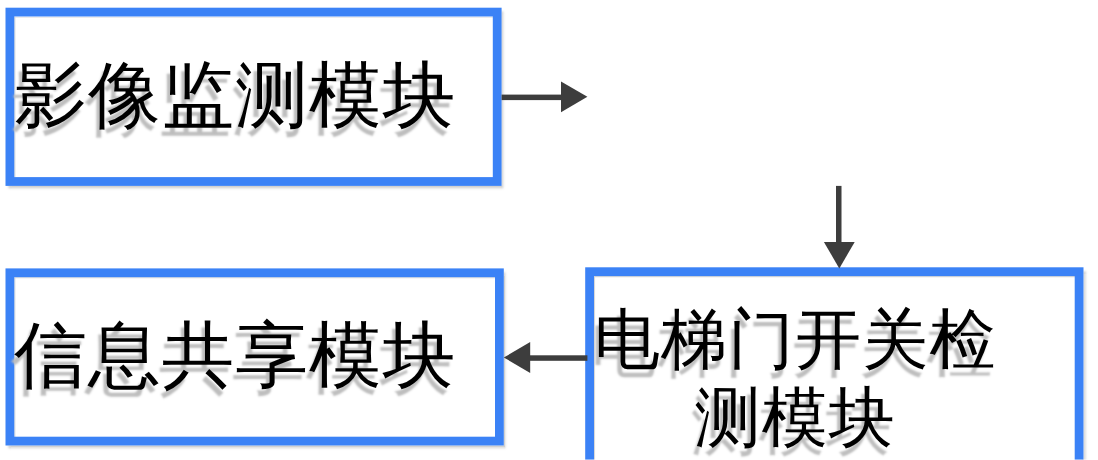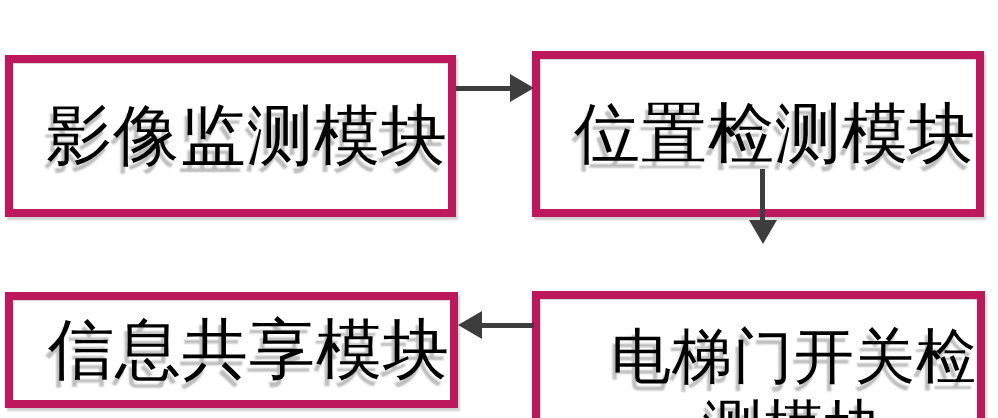--- a/index.html
+++ b/index.html
@@ -11,42 +11,41 @@
     position: relative;
     width: 998px;
     height: 418px;
     background: #ffffff;
     overflow: hidden;
     font-family: "Liberation Serif", "DejaVu Serif", serif;
   }
   .node {
     position: absolute;
     box-sizing: border-box;
-    border: 8px solid #be185d;
+    border: 8px solid #3b82f6;
     background: #ffffff;
     display: flex;
     align-items: center;
-    justify-content: flex-end;
+    justify-content: flex-start;
     text-align: center;
     box-shadow: 2px 3px 2px rgba(120,120,120,0.35), inset 1px 1px 0 rgba(190,190,190,0.6);
-    margin-top: 48px;
   }
   .node .label {
     color: #000000;
     font-size: 66px;
     line-height: 1.1;
     letter-spacing: 1px;
     white-space: pre-line;
     text-shadow: -3px 7px 2px #bdbdbd;
     font-weight: 500;
   }
   .node-1 { left: 5px;   top: 7px;   width: 451px; height: 162px; }
   .node-2 { left: 532px; top: 3px;   width: 452px; height: 166px; }
   .node-3 { left: 532px; top: 243px; width: 453px; height: 204px; }
-  .node-4 { left: 5px;   top: 244px; width: 453px; height: 116px; }
+  .node-4 { left: 5px;   top: 244px; width: 453px; height: 161px; }
   .node-3 .label { font-size: 60px; line-height: 1.18; }
 
   .edge-line {
     position: absolute;
     background: #3d3d3d;
   }
   .line-right { left: 456px; top: 86px;  width: 58px;  height: 5px; }
   .line-down  { left: 760px; top: 169px; width: 5px;   height: 54px; }
   .line-left  { left: 480px; top: 323px; width: 54px;  height: 5px; }
 
@@ -76,23 +75,20 @@
 </style>
 </head>
 <body>
 
 <div class="canvas">
 
   <div class="node node-1">
     <span class="label">影像监测模块</span>
   </div>
 
-  <div class="node node-2">
-    <span class="label">位置检测模块</span>
-  </div>
 
   <div class="node node-3">
     <span class="label">电梯门开关检
 测模块</span>
   </div>
 
   <div class="node node-4">
     <span class="label">信息共享模块</span>
   </div>
 

